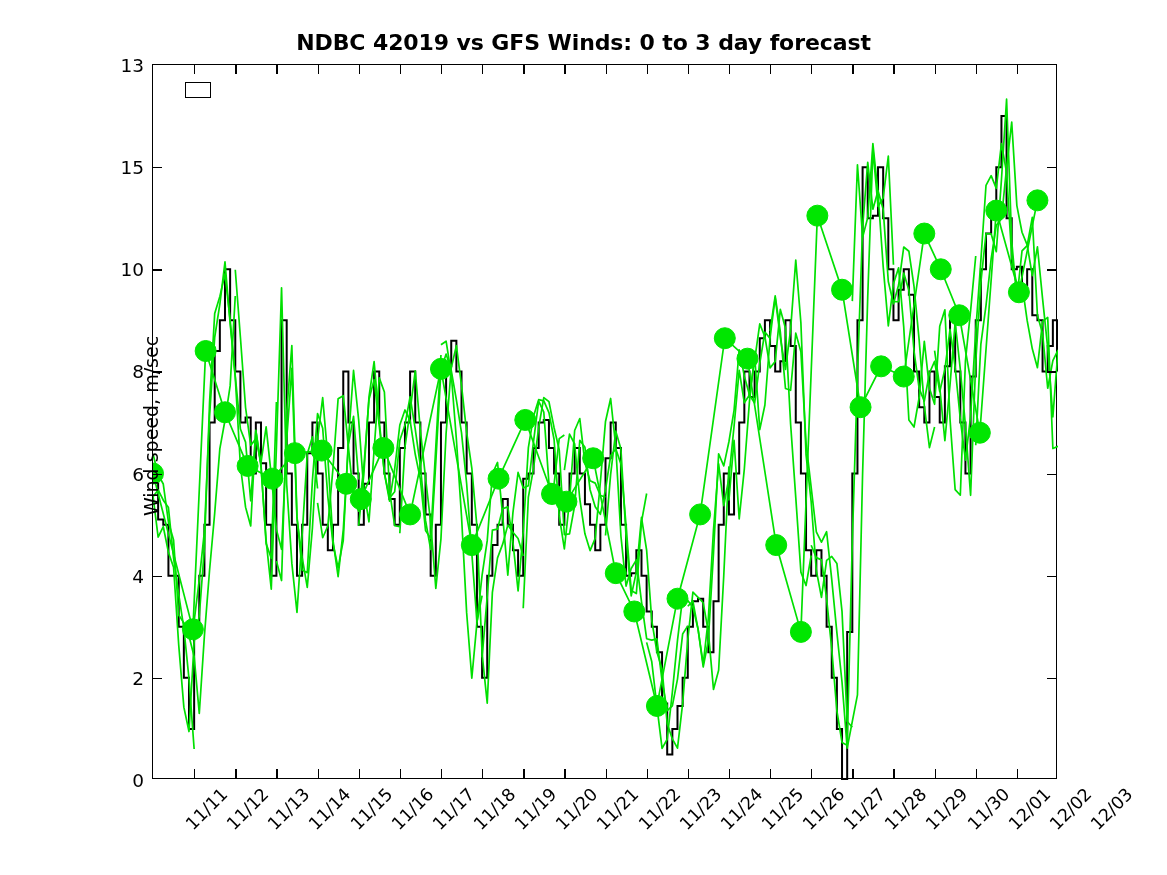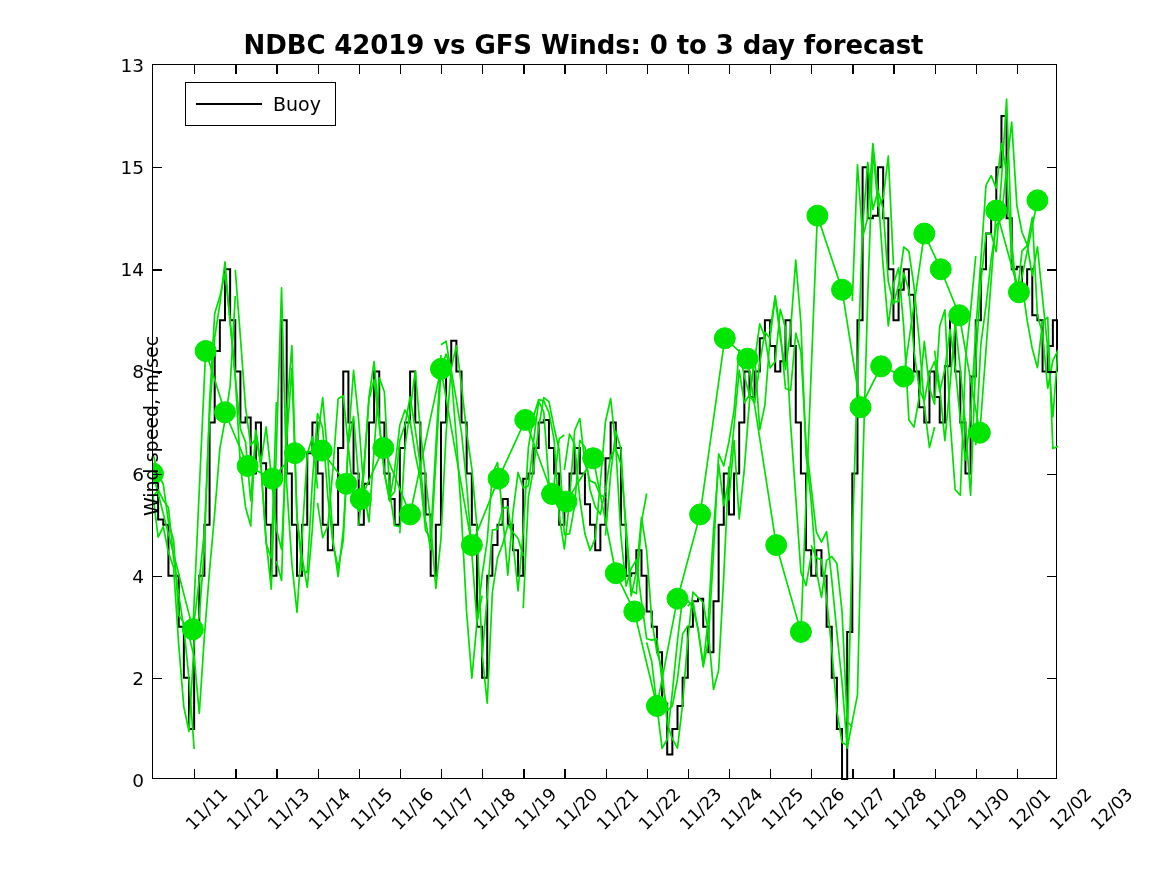--- a/index.html
+++ b/index.html
@@ -1,20 +1,20 @@
 <!DOCTYPE html>
 <html><head>
 <meta charset="utf-8">
 <style>
   html,body{margin:0;padding:0;background:#ffffff;}
   body{width:1167px;height:875px;font-family:"DejaVu Sans","Liberation Sans",sans-serif;overflow:hidden;}
   #figure{position:relative;width:1167px;height:875px;background:#ffffff;}
   #chart-title{
     position:absolute;left:0;top:30px;width:1167px;text-align:center;
-    font-size:26px;font-weight:bold;color:#000;letter-spacing:-0.1px;
+    font-size:22px;font-weight:bold;color:#000;letter-spacing:-0.1px;
   }
   #plot-area{
     position:absolute;left:152px;top:64px;width:905px;height:715px;
     border:1.3px solid #000;box-sizing:border-box;background:transparent;
   }
   #plot-svg{position:absolute;left:0;top:0;width:905px;height:715px;}
   #y-axis-label{
     position:absolute;left:-452px;top:350px;width:900px;text-align:center;
     transform:rotate(-90deg);transform-origin:center center;
     font-size:19px;color:#000;pointer-events:none;
@@ -136,21 +136,21 @@
         <div class="ytick-mark right" style="top: 612.857px;"></div>
         <div class="ytick-label" style="top: 510.714px;">4</div>
         <div class="ytick-mark " style="top: 510.714px;"></div>
         <div class="ytick-mark right" style="top: 510.714px;"></div>
         <div class="ytick-label" style="top: 408.571px;">6</div>
         <div class="ytick-mark " style="top: 408.571px;"></div>
         <div class="ytick-mark right" style="top: 408.571px;"></div>
         <div class="ytick-label" style="top: 306.429px;">8</div>
         <div class="ytick-mark " style="top: 306.429px;"></div>
         <div class="ytick-mark right" style="top: 306.429px;"></div>
-        <div class="ytick-label" style="top: 204.286px;">14</div>
+        <div class="ytick-label" style="top: 204.286px;">10</div>
         <div class="ytick-mark " style="top: 204.286px;"></div>
         <div class="ytick-mark right" style="top: 204.286px;"></div>
         <div class="ytick-label" style="top: 102.143px;">15</div>
         <div class="ytick-mark " style="top: 102.143px;"></div>
         <div class="ytick-mark right" style="top: 102.143px;"></div>
         <div class="ytick-label" style="top: 0px;">13</div>
       </div>
     <div id="x-ticks">
         <div class="xtick-label" style="left: 14px;">11/11</div>
         <div class="xtick-label" style="left: 55.1364px;">11/12</div>
@@ -213,20 +213,16 @@
         <div class="xtick-label" style="left: 836.727px;">12/01</div>
         <div class="xtick-mark " style="left: 822.727px;"></div>
         <div class="xtick-mark top" style="left: 822.727px;"></div>
         <div class="xtick-label" style="left: 877.864px;">12/02</div>
         <div class="xtick-mark " style="left: 863.864px;"></div>
         <div class="xtick-mark top" style="left: 863.864px;"></div>
         <div class="xtick-label" style="left: 919px;">12/03</div>
       </div>
 
     <div id="legend">
-      <div class="legend-row">
-        <span class="legend-swatch"></span>
-        <span class="legend-text">Buoy</span>
-      </div>
     </div>
 
   </div>
 </div>
 
 </body></html>

